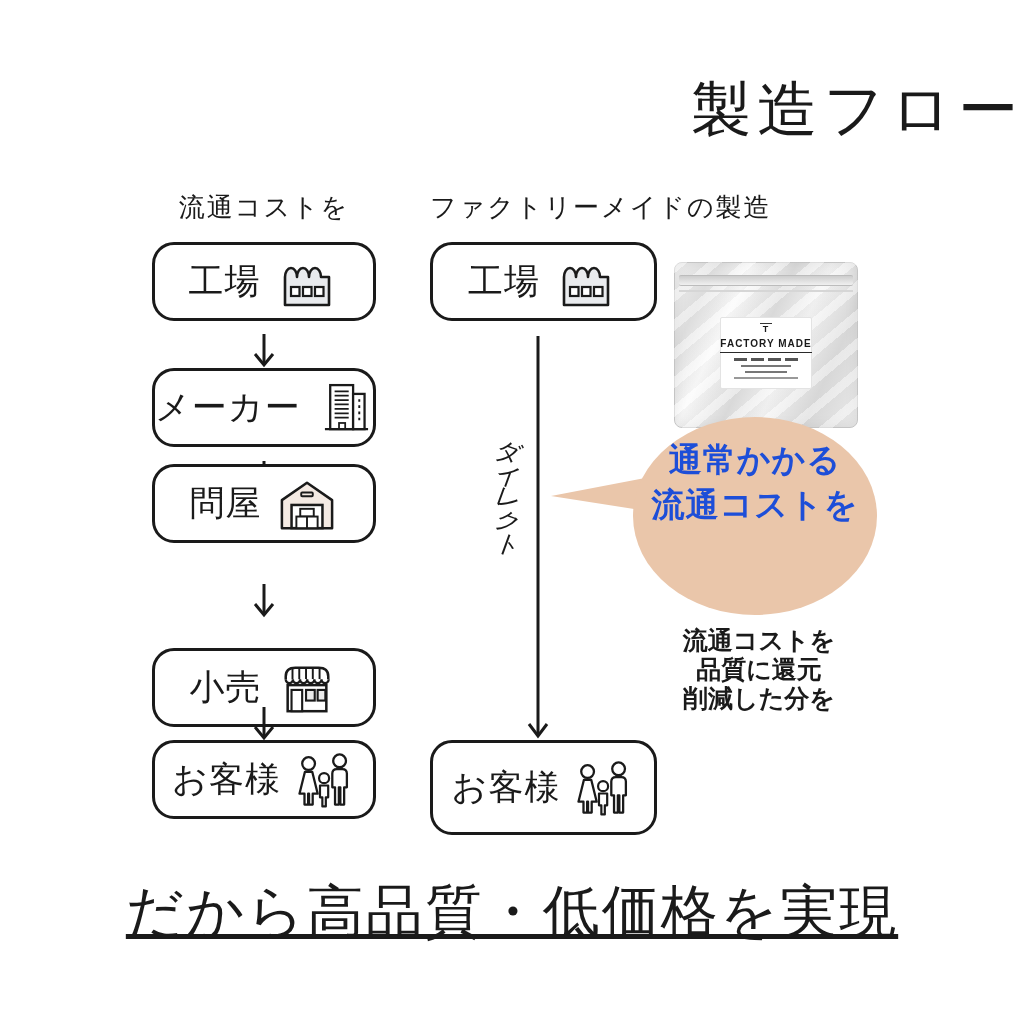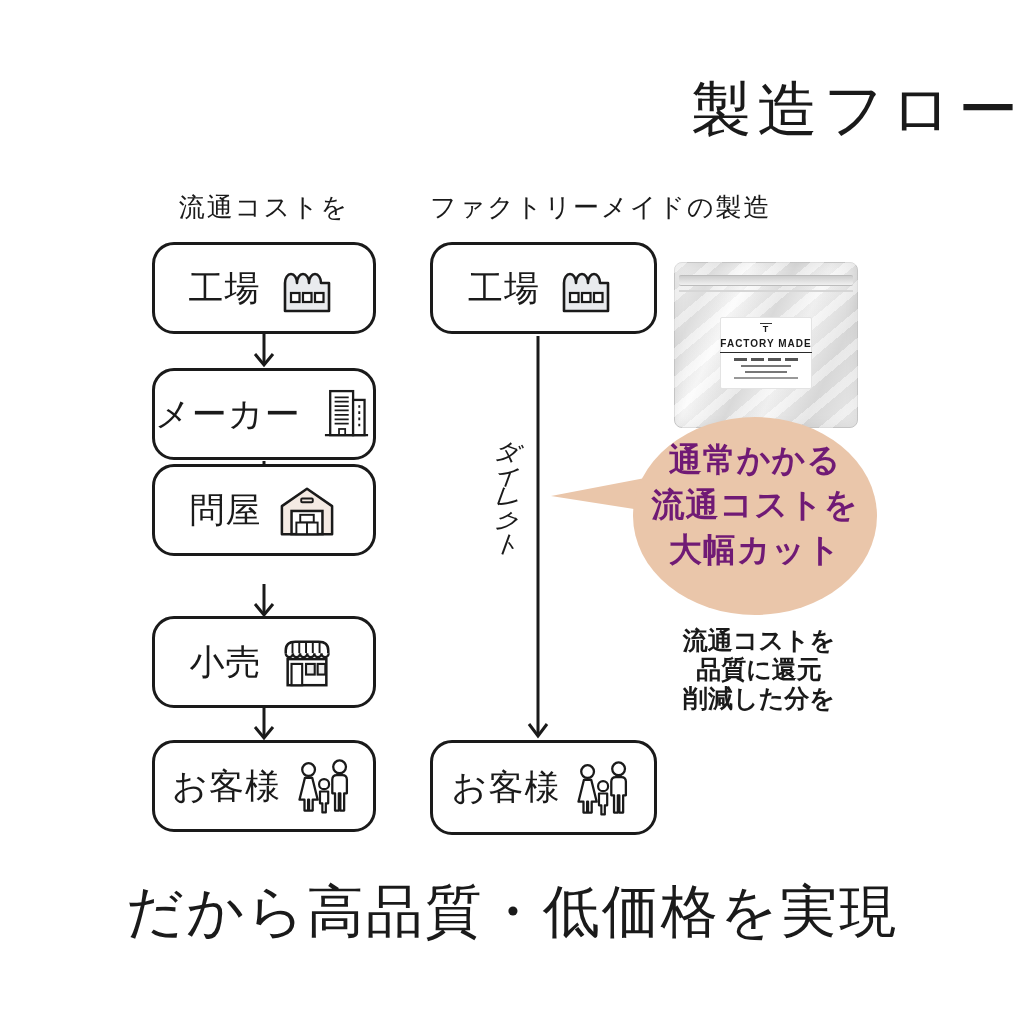--- a/index.html
+++ b/index.html
@@ -9,27 +9,27 @@
   }
   .serif{font-family:"Liberation Serif","DejaVu Serif",serif;}
 
   .title{position:absolute;top:70px;left:0;width:1024px;text-align:right;
     font-size:60px;font-weight:500;letter-spacing:6px;}
 
   .col-header{position:absolute;top:190px;font-size:26px;font-weight:500;letter-spacing:2px;white-space:nowrap;}
   .col-header.left{left:152px;width:224px;text-align:center;}
   .col-header.right{left:430px;}
 
-  .box{position:absolute;width:224px;height:92px;background:#fff;border:3px solid #1a1a1a;
+  .box{position:absolute;width:224px;height:79px;background:#fff;border:3px solid #1a1a1a;
     border-radius:22px;display:flex;align-items:center;justify-content:center;gap:13px;box-sizing:border-box;}
   .box-label{font-size:35px;font-weight:500;letter-spacing:1px;white-space:nowrap;}
   .box.tight{gap:16px;}
   .lcol{left:152px;}
   .rcol{left:430px;width:227px;}
-  .t1{top:242px;} .t2{top:368px;} .t3{top:464px;} .t4{top:616px;text-align:center;} .t5{top:740px;}
+  .t1{top:242px;} .t2{top:368px;} .t3{top:464px;} .t4{top:648px;text-align:center;} .t5{top:740px;}
   .rcust{top:740px;height:95px;}
 
   .arrow{position:absolute;left:252px;width:24px;height:34px;}
   .a1{top:334px;} .a2{top:461px;} .a3{top:584px;} .a4{top:707px;}
   .long-arrow{position:absolute;left:526px;top:336px;width:24px;height:404px;}
 
   .direct-label{position:absolute;left:492px;top:441px;width:34px;display:flex;flex-direction:column;
     align-items:center;font-size:25px;font-weight:500;}
   .direct-label span{display:block;line-height:0.92;transform:rotate(20deg);}
 
@@ -51,29 +51,29 @@
     border-bottom:1px solid #2a2a2a;padding:3px 0 3px;margin-top:1px;text-align:right;}
   .fineprint{margin-top:5px;display:flex;flex-direction:column;align-items:center;gap:4px;width:100%;}
   .fp-row{display:flex;gap:4px;}
   .fp-dot{width:13px;height:3px;background:#555;}
   .fp-line{height:2px;background:#777;}
   .fp-w1{width:50px;} .fp-w2{width:42px;} .fp-w3{width:64px;background:#999;}
 
   
   .bubble{position:absolute;left:633px;top:417px;width:244px;height:198px;border-radius:50%;
     display:flex;flex-direction:column;align-items:center;padding-top:20px;box-sizing:border-box;}
-  .bubble-line{font-size:33px;font-weight:600;line-height:45px;letter-spacing:1px;color:#701a75;white-space:nowrap;}
+  .bubble-line{font-size:33px;font-weight:600;line-height:45px;letter-spacing:1px;color:#1d4ed8;white-space:nowrap;}
   .bubble-tail{position:absolute;left:548px;top:470px;width:118px;height:50px;}
 
   .note{position:absolute;left:648px;top:626px;width:222px;text-align:center;
     font-size:25px;font-weight:600;line-height:29px;}
   .note div{white-space:nowrap;}
 
   .tagline{position:absolute;top:874px;left:0;width:1024px;text-align:center;
-    font-size:57px;font-weight:500;letter-spacing:2px;white-space:nowrap;}
+    font-size:57px;font-weight:500;letter-spacing:2px;white-space:nowrap;text-decoration:underline;}
 
   svg{display:block;}
 </style>
 </head>
 <body>
 
 <div class="title serif">製造フロー</div>
 
 <div class="col-header left">流通コストを</div>
 <div class="col-header right">ファクトリーメイドの製造</div>
@@ -225,21 +225,20 @@
 </div>
 
 <div class="bubble-tail">
   <svg width="118" height="50" viewBox="0 0 118 50">
     <polygon points="3,26 118,4 118,44" fill="#eac6aa"></polygon>
   </svg>
 </div>
 <div class="bubble" style="background-color: rgb(234, 198, 170);">
   <div class="bubble-line">通常かかる</div>
   <div class="bubble-line">流通コストを</div>
-  <div class="bubble-line">大幅カット</div>
 </div>
 
 <div class="note">
   <div>流通コストを</div>
   <div>品質に還元</div>
   <div>削減した分を</div>
 </div>
 
 <div class="tagline serif">だから高品質・低価格を実現</div>
 

